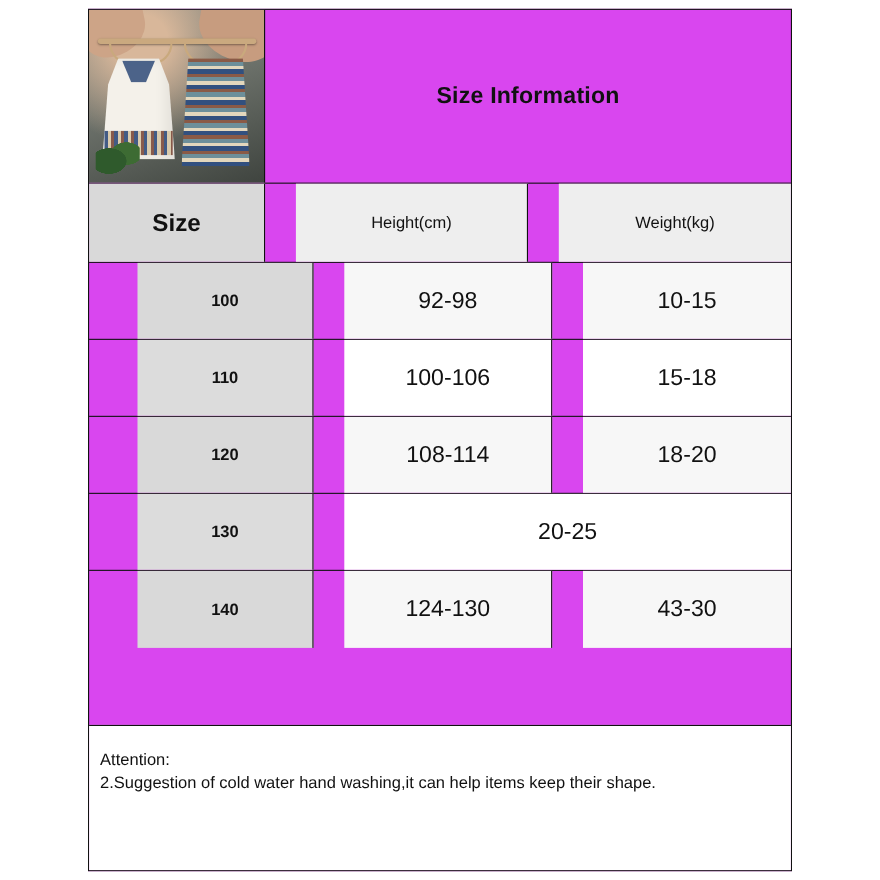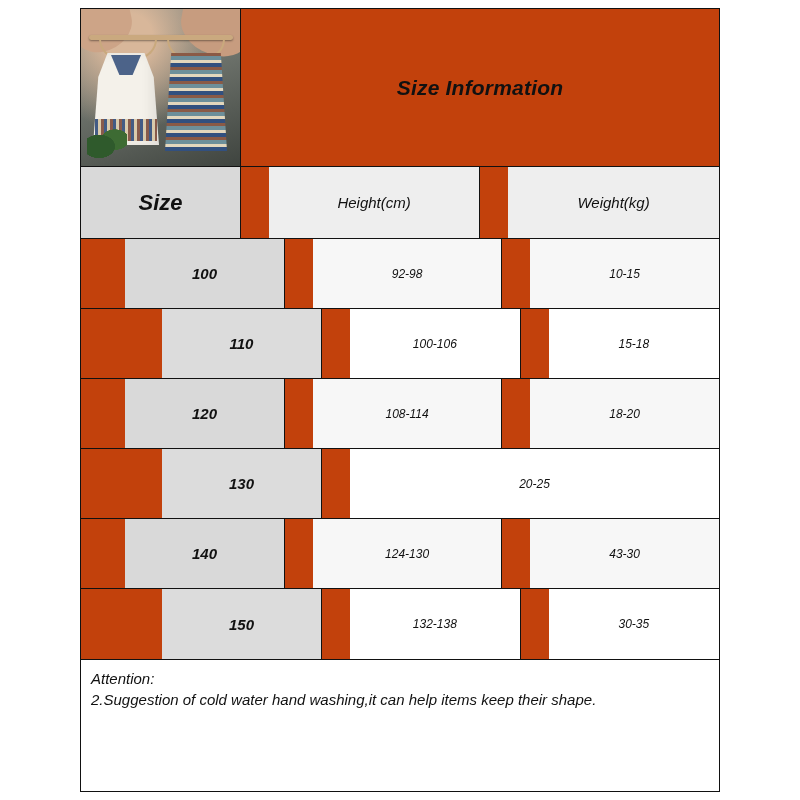--- a/index.html
+++ b/index.html
@@ -16,26 +16,25 @@
     height: 800px;
     background: #ffffff;
     overflow: hidden;
   }
   .chart {
     position: absolute;
     left: 80px;
     top: 8px;
     width: 640px;
     height: 784px;
-    background: #c2410c;
+    background: #d946ef;
     border: 1px solid #111111;
     box-sizing: border-box;
     display: flex;
     flex-direction: column;
-    font-style: italic;
   }
   
   .head-band {
     display: flex;
     height: 158px;
     flex: 0 0 158px;
     border-bottom: 1px solid #111111;
     box-sizing: border-box;
   }
   .thumb {
@@ -148,38 +147,38 @@
   .c-h { border-right: 1px solid #111111; }
   .row.header { height: 72px; flex: 0 0 72px; }
   .row.header .c-size { font-size: 22px; }
   .row.header .c-h, .row.header .c-w {
     background: #eeeeee;
     font-size: 15px;
   }
   .row.data { height: 70px; flex: 0 0 70px; padding-left: 44px; }
   .row.data .c-size { font-size: 15px; }
   .row.data .c-h, .row.data .c-w {
-    font-size: 12px;
+    font-size: 21px;
     background: #f7f7f7;
   }
   .row.data.alt .c-h, .row.data.alt .c-w { background: #ffffff; }
-  .row.data.alt .c-size { background: #dcdcdc; margin-left: 37px; }
+  .row.data.alt .c-size { background: #dcdcdc; }
   
   .attention {
     border-top: 1px solid #111111;
     padding: 6px 10px 8px 10px;
     box-sizing: border-box;
     height: 132px;
     flex: 0 0 132px;
     background: #ffffff;
   }
   .att-title {
     font-size: 15px;
     color: #111111;
-    margin: 4px 0 2px 0;
+    margin: 16px 0 2px 0;
   }
   .att-line {
     font-size: 15px;
     color: #111111;
     line-height: 1.42;
     margin: 0;
   }
 </style>
 </head>
 <body>
@@ -236,25 +235,20 @@
         <div class="c-size">130</div>
         <div class="c-w">20-25</div>
       </div>
 
       <div class="row data">
         <div class="c-size">140</div>
         <div class="c-h">124-130</div>
         <div class="c-w">43-30</div>
       </div>
 
-      <div class="row data alt">
-        <div class="c-size">150</div>
-        <div class="c-h">132-138</div>
-        <div class="c-w">30-35</div>
-      </div>
 
     </div>
 
     <div class="attention">
       <p class="att-title">Attention:</p>
       <p class="att-line">2.Suggestion of cold water hand washing,it can help items keep their shape.</p>
     </div>
 
   </div>
 </div>

